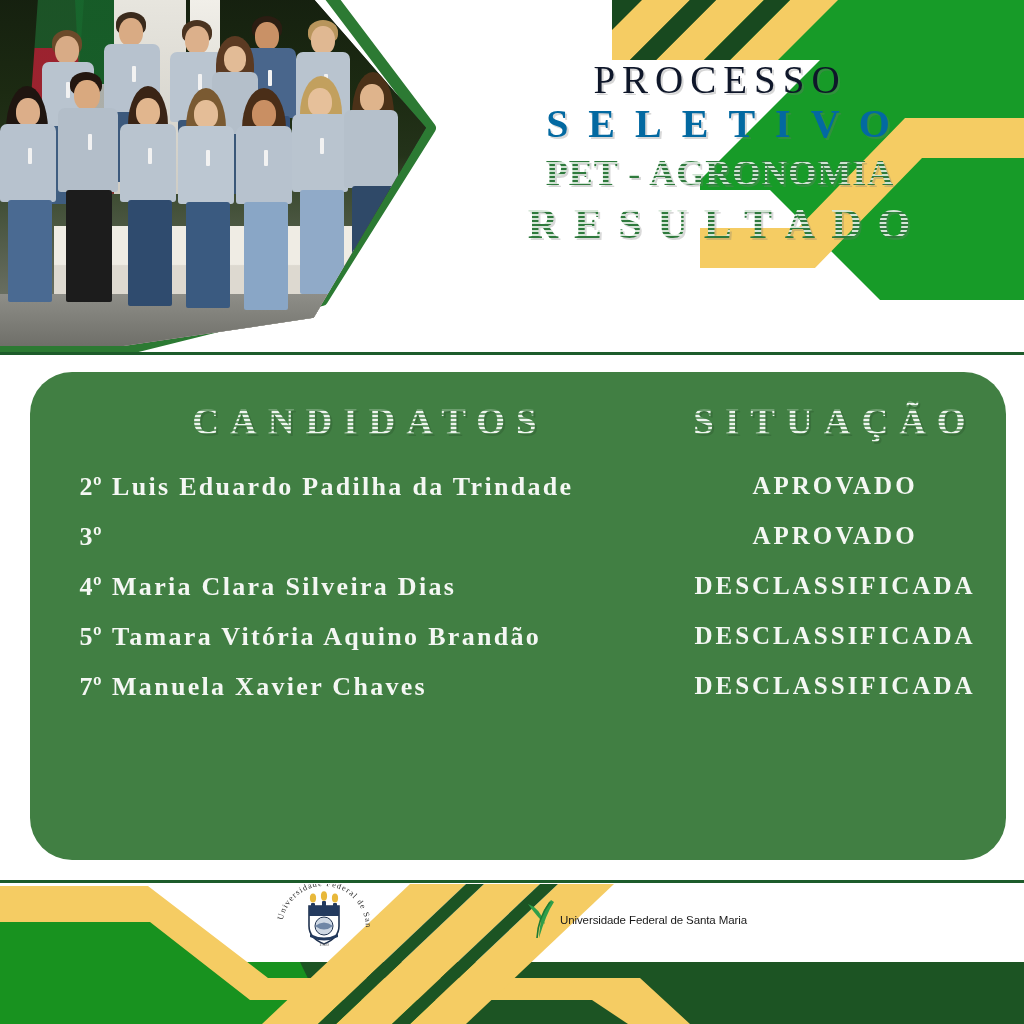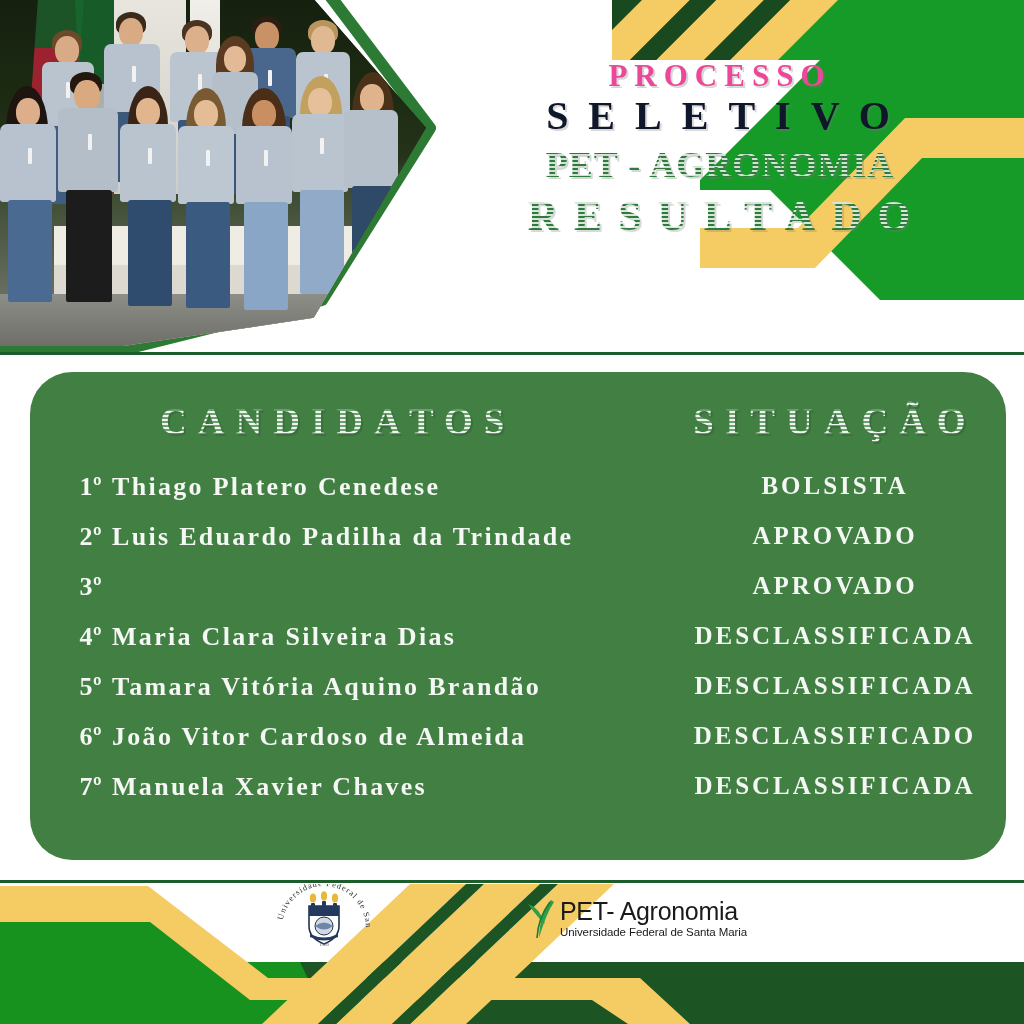--- a/index.html
+++ b/index.html
@@ -51,29 +51,29 @@
   .head { position:absolute; border-radius:48% 48% 44% 44%; }
   .hair { position:absolute; border-radius:50% 50% 40% 40%; }
   .torso { position:absolute; border-radius:7px 7px 3px 3px; }
   .legs { position:absolute; border-radius:3px 3px 2px 2px; }
   .badge { position:absolute; width:4px; height:16px; background:#f2f2f2; border-radius:1px; }
 
   
   .titles { position:absolute; left:420px; top:60px; width:600px; text-align:center; }
   .t-processo {
     font-family:"Liberation Serif", serif;
-    font-weight:bold; font-size:31px; letter-spacing:7px;
-    color:#ec4899;
+    font-weight:normal; font-size:39px; letter-spacing:7px;
+    color:#0f172a;
     text-shadow:2px 2px 0 rgba(120,120,120,.30);
     line-height:1;
   }
   .t-seletivo {
     font-family:"Liberation Serif", serif;
     font-weight:bold; font-size:40px; letter-spacing:20px;
-    color:#0f172a;
+    color:#0369a1;
     text-shadow:2px 2px 0 rgba(120,120,120,.28);
     line-height:1.25; margin-left:16px;
   }
   .t-pet {
     font-family:"Liberation Serif", serif;
     font-weight:bold; font-size:36px; letter-spacing:1px;
     line-height:1.35;
     background-image:repeating-linear-gradient(0deg,#2f7a3d 0px,#2f7a3d 2px,#cfe3d2 2px,#cfe3d2 4px);
     -webkit-background-clip:text; background-clip:text; color:transparent;
     filter:drop-shadow(2px 2px 0 rgba(120,120,120,.30));
@@ -109,21 +109,21 @@
     position:absolute; top:28px; width:100%;
     display:flex; align-items:baseline;
   }
   .h-cand, .h-sit {
     font-family:"Liberation Serif", serif; font-weight:bold; font-size:37px;
     letter-spacing:11px;
     background-image:repeating-linear-gradient(0deg,#6e9f70 0px,#6e9f70 2px,#eef4ee 2px,#eef4ee 4px);
     -webkit-background-clip:text; background-clip:text; color:transparent;
     filter:drop-shadow(2px 2px 0 rgba(30,60,30,.22));
   }
-  .h-cand { position:absolute; left:130px; width:420px; }
+  .h-cand { position:absolute; left:130px; width:420px; text-align:center; }
   .h-sit  { position:absolute; left:625px; width:360px; text-align:center; }
 
   .rows { position:absolute; top:100px; left:0; width:100%; }
   .row { position:relative; height:50px; display:block; }
   .r-rank {
     position:absolute; left:14px; width:58px; text-align:right;
     font-family:"Liberation Serif", serif; font-weight:bold; font-size:26px;
     color:#f4f7f3; letter-spacing:.5px;
   }
   .r-name {
@@ -343,47 +343,37 @@
   <div class="rule rule-top"></div>
   <div class="rule rule-bottom"></div>
 
   <div class="card">
     <div class="col-head">
       <div class="h-cand">CANDIDATOS</div>
       <div class="h-sit">SITUAÇÃO</div>
     </div>
     <div class="rows" id="rows">
         <div class="row">
-          <span class="r-rank">1º</span>
-          <span class="r-name">Thiago Platero Cenedese</span>
-          <span class="r-status">BOLSISTA</span>
-        </div>
-        <div class="row">
           <span class="r-rank">2º</span>
           <span class="r-name">Luis Eduardo Padilha da Trindade</span>
           <span class="r-status">APROVADO</span>
         </div>
         <div class="row">
           <span class="r-rank">3º</span>
           <span class="r-status">APROVADO</span>
         </div>
         <div class="row">
           <span class="r-rank">4º</span>
           <span class="r-name">Maria Clara Silveira Dias</span>
           <span class="r-status">DESCLASSIFICADA</span>
         </div>
         <div class="row">
           <span class="r-rank">5º</span>
           <span class="r-name">Tamara Vitória Aquino Brandão</span>
           <span class="r-status">DESCLASSIFICADA</span>
-        </div>
-        <div class="row">
-          <span class="r-rank">6º</span>
-          <span class="r-name">João Vitor Cardoso de Almeida</span>
-          <span class="r-status">DESCLASSIFICADO</span>
         </div>
         <div class="row">
           <span class="r-rank">7º</span>
           <span class="r-name">Manuela Xavier Chaves</span>
           <span class="r-status">DESCLASSIFICADA</span>
         </div>
       </div>
   </div>
 
   <div class="footer">
@@ -421,20 +411,19 @@
       </svg>
     </div>
 
     <div class="logo pet-logo">
       <svg class="pet-mark" viewBox="0 0 34 42">
         <path d="M4 6 Q16 10 21 26 Q14 20 4 6 Z" fill="#2f9e4a"></path>
         <path d="M27 2 Q16 14 15 40 Q22 16 30 4 Z" fill="#2f9e4a"></path>
         <path d="M13 40 Q14 20 26 4" stroke="#1d7a34" stroke-width="1.6" fill="none"></path>
       </svg>
       <div class="pet-text">
-        <div class="pet-title">PET- Agronomia</div>
         <div class="pet-sub">Universidade Federal de Santa Maria</div>
       </div>
     </div>
 
   </div>
 
 </div>
 
 </body></html>

